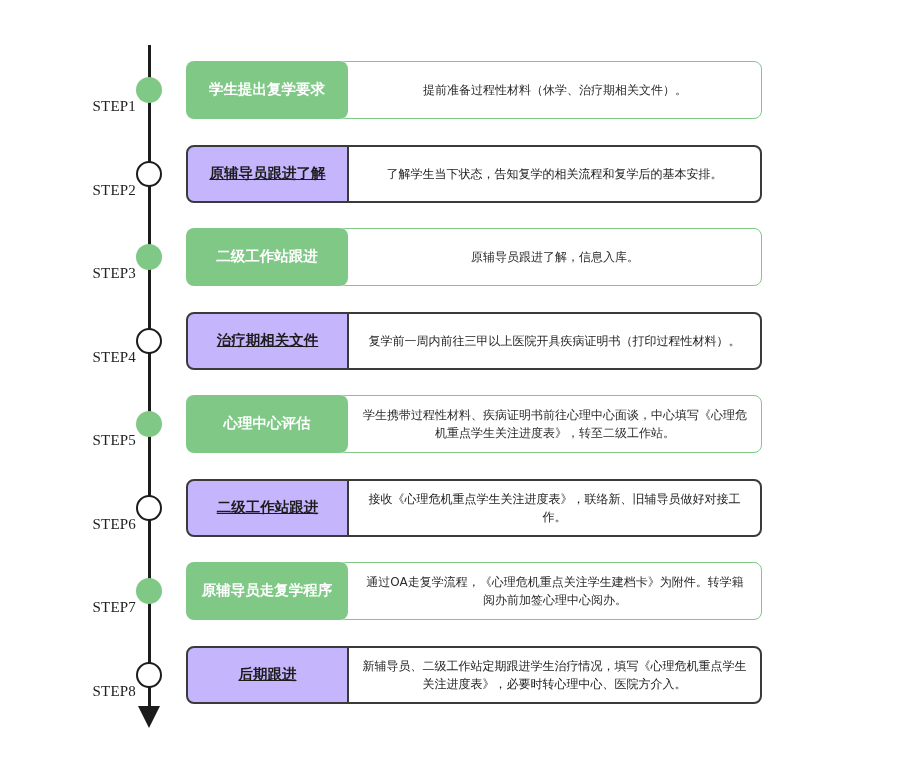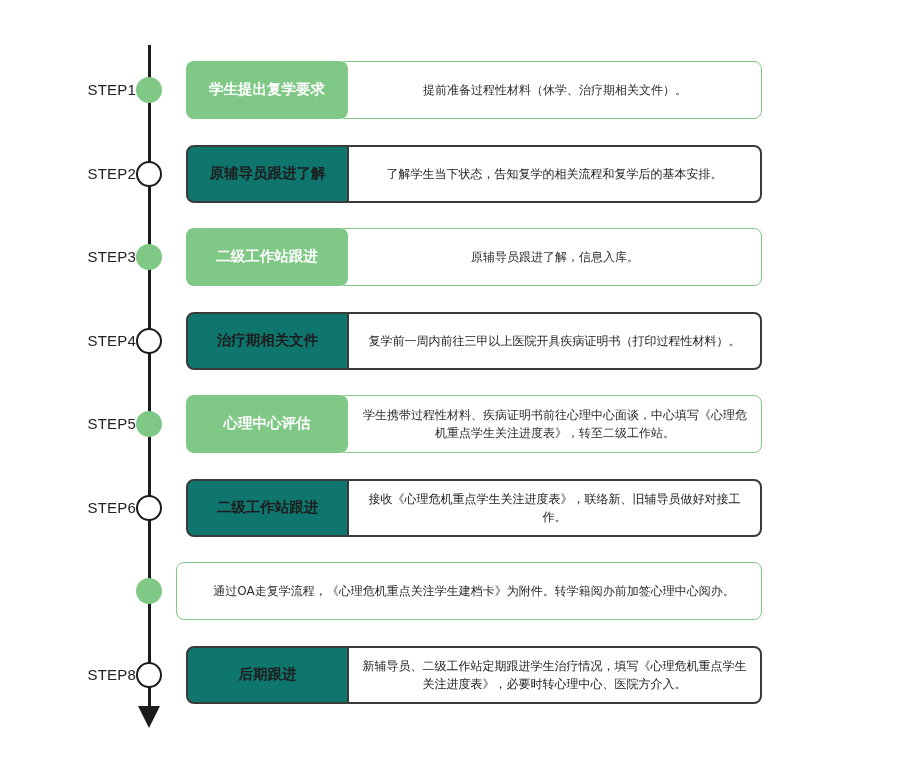--- a/index.html
+++ b/index.html
@@ -49,26 +49,26 @@
   .step-row {
     position: absolute;
     left: 0;
     width: 902px;
     height: 58px;
   }
 
   .step-label {
     position: absolute;
     left: 60px;
-    top: 0;
+    top: 16px;
     width: 76px;
     height: 58px;
     line-height: 58px;
     text-align: right;
-    font-family: Liberation Sans, sans-serif;
+    font-family: Liberation Serif, serif;
     font-size: 15px;
     color: #222222;
     letter-spacing: 0.2px;
     white-space: nowrap;
   }
 
   .step-marker {
     position: absolute;
     left: 136px;
     top: 16px;
@@ -141,25 +141,26 @@
     border: 1.5px solid #7FC886;
     border-radius: 8px;
     margin-left: -10px;
     padding-left: 22px;
     position: relative;
     z-index: 1;
   }
 
   
   .step-card.dark .card-title {
-    background: #0f766e;
+    background: #c4b5fd;
     color: #1c1c1c;
     border: 2px solid #3a3a3a;
     border-right: 1px solid #3a3a3a;
     border-radius: 8px 0 0 8px;
+    text-decoration: underline;
   }
   .step-card.dark .card-desc {
     background: #ffffff;
     border: 2px solid #3a3a3a;
     border-left: 1px solid #3a3a3a;
     border-radius: 0 8px 8px 0;
     color: #1c1c1c;
   }
 </style>
 </head>
@@ -213,22 +214,24 @@
       </div>
       <div class="step-row" style="top: 478.5px;">
         <div class="step-label">STEP6</div>
         <div class="step-marker hollow"></div>
         <div class="step-card dark">
           <div class="card-title">二级工作站跟进</div>
           <div class="card-desc">接收《心理危机重点学生关注进度表》，联络新、旧辅导员做好对接工作。</div>
         </div>
       </div>
       <div class="step-row" style="top: 562px;">
-        <div class="step-marker filled"></div>
-        <div class="step-card green">
+        <div class="step-label">STEP7</div>
+        <div class="step-marker filled"></div>
+        <div class="step-card green">
+          <div class="card-title">原辅导员走复学程序</div>
           <div class="card-desc">通过OA走复学流程，《心理危机重点关注学生建档卡》为附件。转学籍阅办前加签心理中心阅办。</div>
         </div>
       </div>
       <div class="step-row" style="top: 645.5px;">
         <div class="step-label">STEP8</div>
         <div class="step-marker hollow"></div>
         <div class="step-card dark">
           <div class="card-title">后期跟进</div>
           <div class="card-desc">新辅导员、二级工作站定期跟进学生治疗情况，填写《心理危机重点学生关注进度表》，必要时转心理中心、医院方介入。</div>
         </div>

